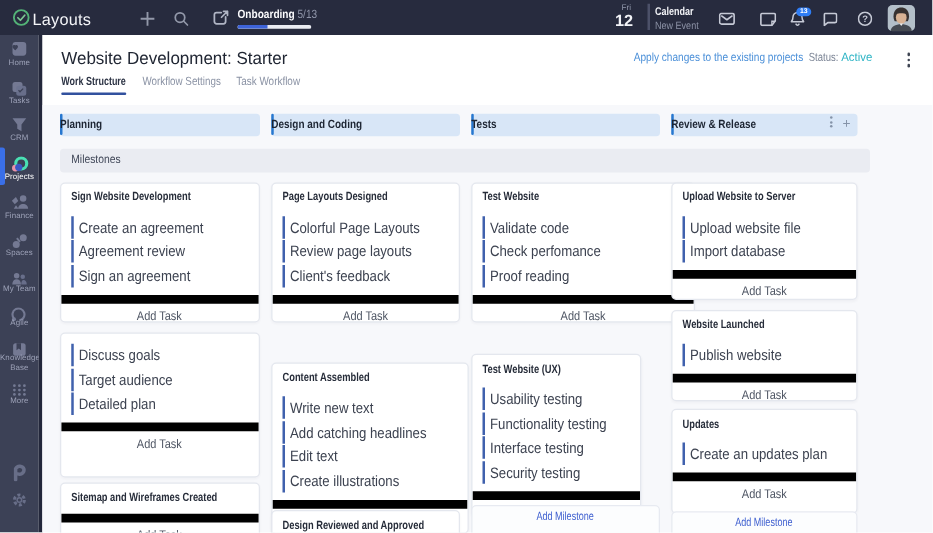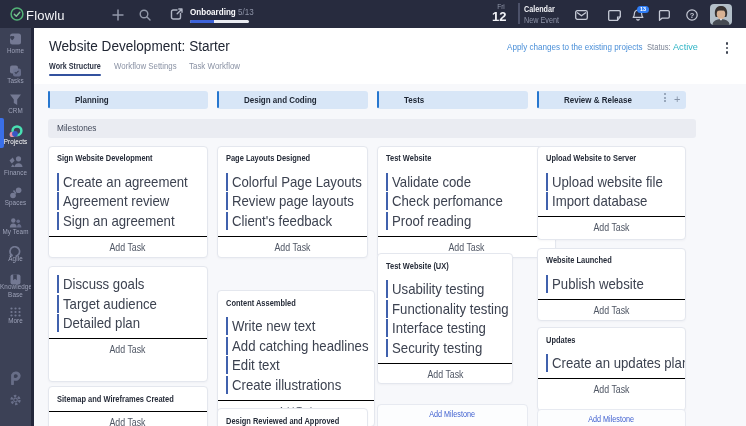--- a/index.html
+++ b/index.html
@@ -13,47 +13,47 @@
   #topbar { left:0; top:0; width:746px; height:28px; background:#272b3e; }
   
   #sidebar { left:0; top:28px; width:31px; height:398px; background:#3c4156; }
   #sideedge { left:31px; top:28px; width:3px; height:398px; background:#23273b; }
   .sitem { position:absolute; width:31px; text-align:center; }
   .slabel { position:absolute; width:31px; text-align:center; font-size:6.3px; line-height:8.5px; color:#9da2b8; letter-spacing:0.1px; }
   
   #main { left:34px; top:28px; width:712px; height:398px; background:#fff; }
   #board { position:absolute; left:0; top:56px; width:712px; height:342px; background:#f7f8fb; }
 
-  .colhead { position:absolute; top:7px; height:17.5px; background:#d8e6f7; border-radius:3px; font-size:9.5px; font-weight:bold; color:#1d2533; line-height:17.5px; padding-left:27px; white-space:nowrap; }
+  .colhead { position:absolute; top:7px; height:17.5px; background:#d8e6f7; border-radius:3px; font-size:9.5px; font-weight:bold; color:#1d2533; line-height:17.5px; padding-left:0; white-space:nowrap; }
   .colhead:before { content:""; position:absolute; left:0; top:0.2px; bottom:0.2px; width:2px; background:#2777cf; border-radius:2px; }
   .colhead span { display:inline-block; transform:scaleX(0.84); transform-origin:0 50%; }
   #milestones { position:absolute; left:14px; top:35.2px; width:648px; height:18.5px; background:#eaecf2; border-radius:3px; font-size:9.5px; color:#414859; line-height:18px; padding-left:8.5px; }
   #milestones span { display:inline-block; transform:scaleX(0.87); transform-origin:0 50%; }
 
   .card { position:absolute; background:#fff; border:1px solid #e4e7ee; border-radius:4px; box-shadow:0 1px 2px rgba(40,50,80,0.04); overflow:hidden; }
   .ctitle { margin:4.5px 8px 0 8px; font-size:9.5px; font-weight:bold; color:#262c39; line-height:13px; white-space:nowrap; }
   .ctitle span { display:inline-block; transform:scaleX(0.785); transform-origin:0 50%; }
   .tasks { margin:8.6px 8px 0 8px; }
-  .task { height:18px; margin-bottom:1.5px; border-left:2.5px solid #4061ad; padding-left:4px; font-size:15px; color:#3c4250; line-height:18px; white-space:nowrap; }
+  .task { height:18px; margin-bottom:1.5px; border-left:2.5px solid #4061ad; padding-left:4px; font-size:12px; color:#3c4250; line-height:18px; white-space:nowrap; }
   .task span { display:inline-block; transform:scaleX(0.88); transform-origin:0 50%; line-height:18px; }
-  .addtask { border-top:1px solid #000000; margin-top:6px; height:21px; text-align:center; font-size:10px; color:#4e5563; line-height:22px; }
+  .addtask { border-top:7px solid #000000; margin-top:6px; height:21px; text-align:center; font-size:10px; color:#4e5563; line-height:22px; }
   .addtask span { display:inline-block; transform:scaleX(0.88); transform-origin:50% 50%; }
   .addmile { position:absolute; background:#fcfdfe; border:1px solid #e7eaf1; border-radius:4px 4px 0 0; text-align:center; font-size:9.5px; color:#3d5ecf; padding-top:3px; }
   .addmile span { display:inline-block; transform:scaleX(0.76); transform-origin:50% 50%; }
 </style>
 </head>
 <body>
 <div id="app">
   <div id="topbar" class="abs">
 
     <svg class="abs" style="left:10px;top:7px;" width="14" height="14" viewBox="0 0 14 14">
       <circle cx="7" cy="7" r="5.9" fill="none" stroke="#53b377" stroke-width="1.5"></circle>
       <path d="M4.3 7.2 L6.3 9.2 L9.8 5.2" fill="none" stroke="#7ec794" stroke-width="1.4" stroke-linecap="round" stroke-linejoin="round"></path>
     </svg>
-    <div class="abs" style="left:26px;top:7.5px;font-size:13px;font-weight:500;color:#f4f5f8;letter-spacing:0.2px;">Flowlu</div>
+    <div class="abs" style="left:26px;top:7.5px;font-size:13px;font-weight:500;color:#f4f5f8;letter-spacing:0.2px;">Layouts</div>
 
     <svg class="abs" style="left:111px;top:8px;" width="14" height="14" viewBox="0 0 14 14">
       <path d="M7 1.5 V12.5 M1.5 7 H12.5" stroke="#9298a9" stroke-width="1.5"></path>
     </svg>
 
     <svg class="abs" style="left:139px;top:9px;" width="12" height="12" viewBox="0 0 12 12">
       <circle cx="5" cy="5" r="3.8" fill="none" stroke="#9298a9" stroke-width="1.4"></circle>
       <path d="M8 8 L11 11" stroke="#9298a9" stroke-width="1.4" stroke-linecap="round"></path>
     </svg>
 
@@ -279,21 +279,21 @@
 
       <div class="card" style="left:343px;top:61.5px;width:179px;height:112px;">
         <div class="ctitle"><span>Test Website</span></div>
         <div class="tasks">
           <div class="task"><span>Validate code</span></div>
           <div class="task"><span>Check perfomance</span></div>
           <div class="task"><span>Proof reading</span></div>
         </div>
         <div class="addtask"><span>Add Task</span></div>
       </div>
-      <div class="card" style="left:343px;top:169px;width:136px;height:131px;">
+      <div class="card" style="left:343px;top:199px;width:136px;height:131px;">
         <div class="ctitle"><span>Test Website (UX)</span></div>
         <div class="tasks">
           <div class="task"><span>Usability testing</span></div>
           <div class="task"><span>Functionality testing</span></div>
           <div class="task"><span>Interface testing</span></div>
           <div class="task"><span>Security testing</span></div>
         </div>
         <div class="addtask"><span>Add Task</span></div>
       </div>
       <div class="addmile" style="left:343px;top:319.5px;width:150.7px;height:40px;"><span>Add Milestone</span></div>

